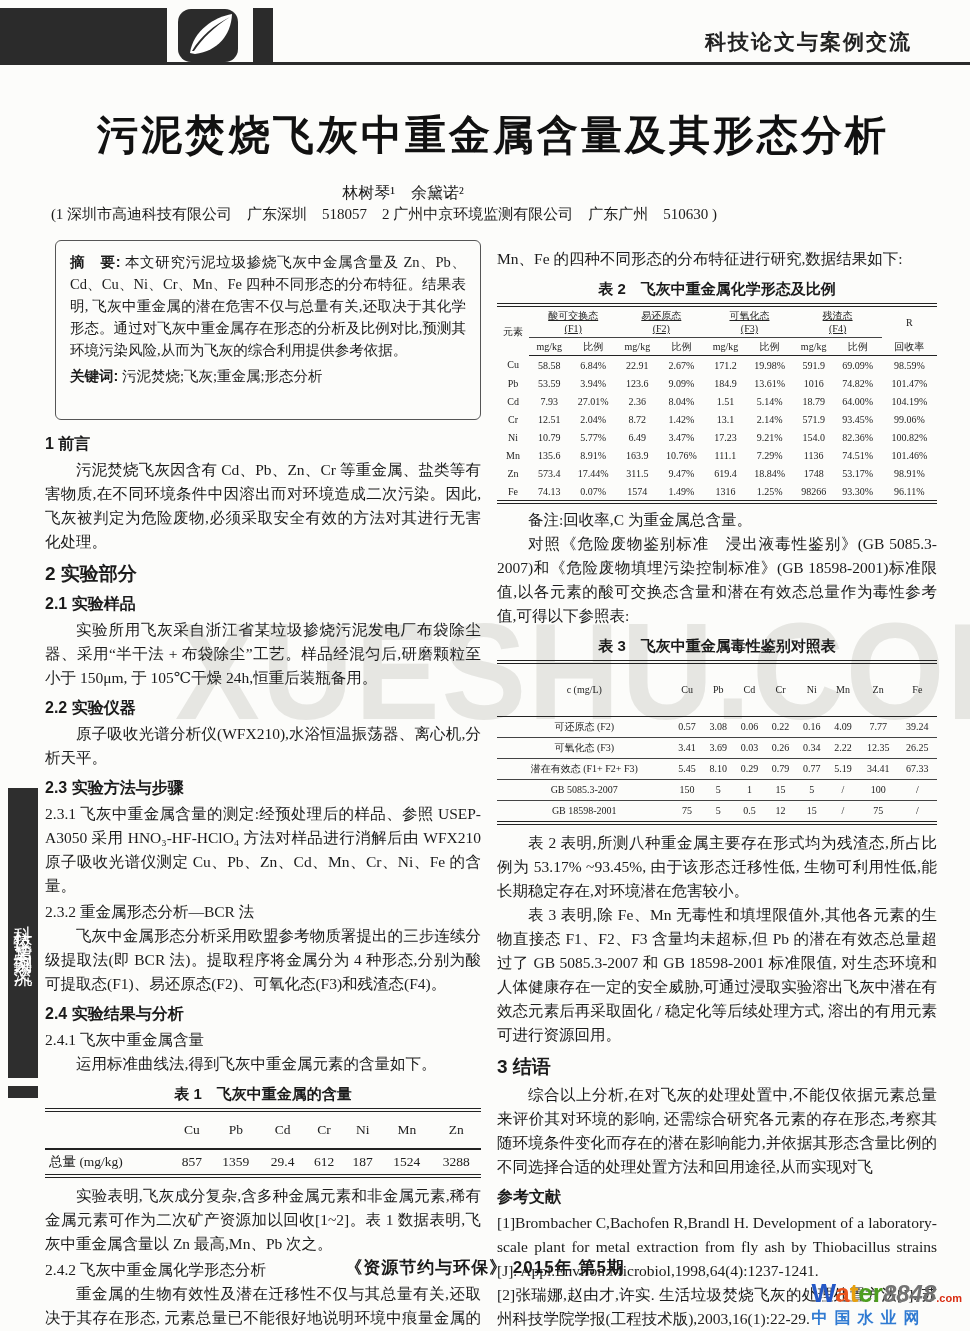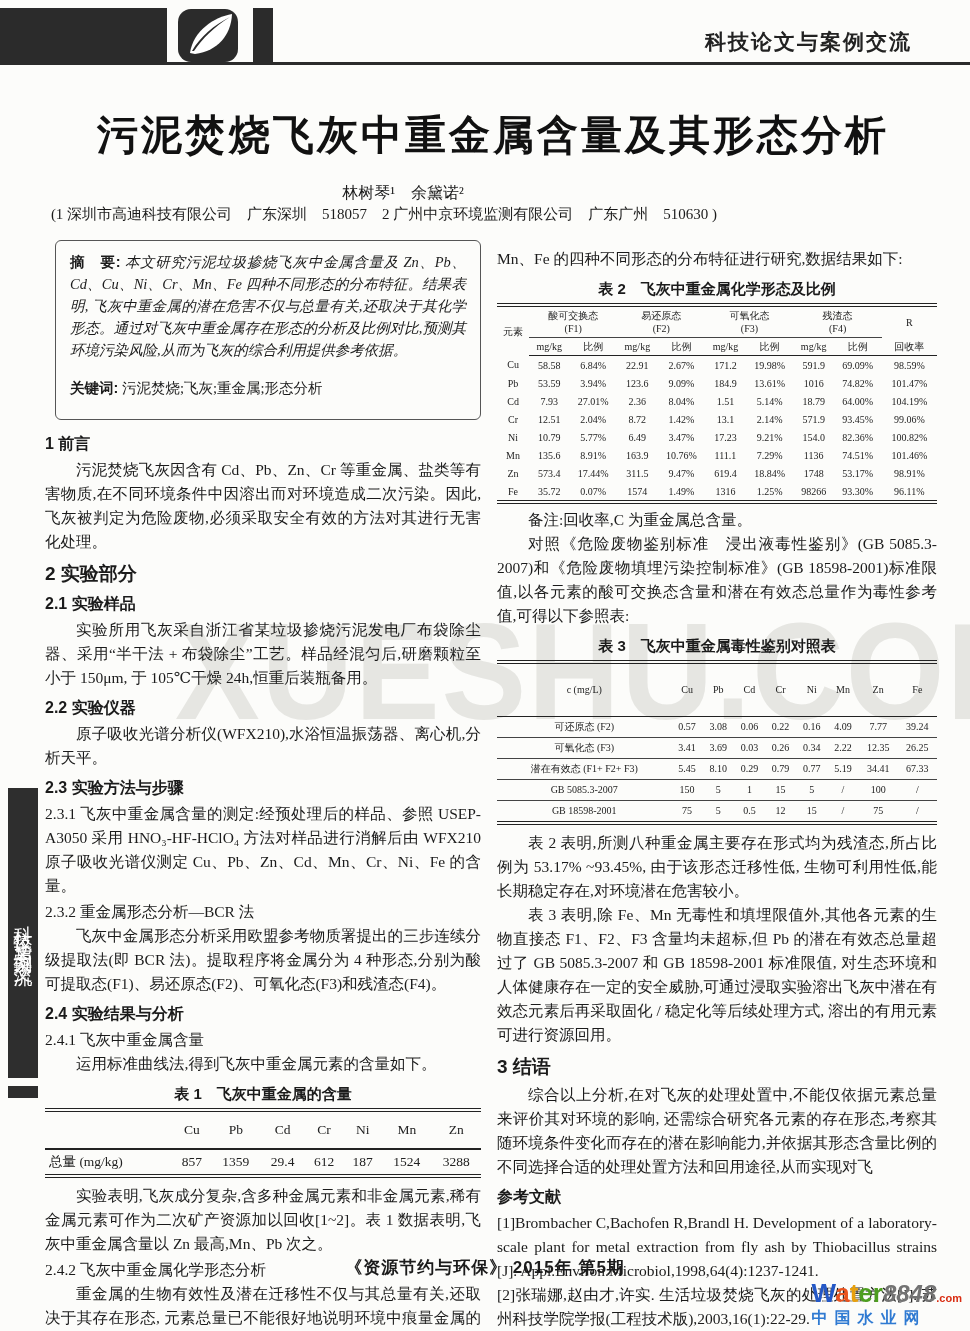--- a/index.html
+++ b/index.html
@@ -41,22 +41,22 @@
     position:absolute; left:55px; top:240px; width:426px; height:180px;
     border:1px solid #555; border-radius:6px; padding:10px 14px 8px 14px;
     font-size:14.5px; line-height:22px;
   }
   .abstract-box .crnr { position:absolute; width:14px; height:14px; border-color:#555; border-style:solid; border-width:0; }
   .c-tl { left:-4px; top:-4px; border-left-width:1px; border-top-width:1px; border-radius:8px 0 0 0; }
   .c-tr { right:-4px; top:-4px; border-right-width:1px; border-top-width:1px; border-radius:0 8px 0 0; }
   .c-bl { left:-4px; bottom:-4px; border-left-width:1px; border-bottom-width:1px; border-radius:0 0 0 8px; }
   .c-br { right:-4px; bottom:-4px; border-right-width:1px; border-bottom-width:1px; border-radius:0 0 8px 0; }
   .abstract-label, .kw-label { font-weight:bold; font-family:"Liberation Sans",sans-serif; }
-  .abstract-text { display:inline;font-style:italic; }
-  .kw-line { margin-top:16px; }
+  .abstract-text { display:inline; }
+  .kw-line { margin-top:4px; }
   
   .col-left  { position:absolute; left:45px;  top:426px; width:436px; font-size:15.5px; line-height:24px; }
   .col-right { position:absolute; left:497px; top:247px; width:440px; font-size:15.5px; line-height:24px; }
   .h-big   { font-family:"Liberation Sans",sans-serif; font-weight:bold; font-size:19px; margin:8px 0 4px 0; }
   .h-med   { font-family:"Liberation Sans",sans-serif; font-weight:bold; font-size:16px; margin:6px 0 2px 0; }
   .h-plain { font-size:15.5px; margin:2px 0 0 0; }
   .para { text-indent:2em; text-align:justify; }
   .para-noindent { text-align:justify; }
   .tbl-caption {
     text-align:center; font-family:"Liberation Sans",sans-serif;
@@ -68,21 +68,21 @@
   th, td { text-align:center; font-weight:normal; padding:3px 2px; }
   
   .t1 { font-size:13.5px; margin-bottom:6px; }
   .t1 thead th { border-bottom:2px solid #222; padding:6px 2px; }
   .t1 tbody td { padding:0 2px; }
   .t1 td:first-child { text-align:left; padding-left:4px; }
   
   .t2 { font-size:10px; line-height:13px; margin-bottom:4px; }
   .t2 th { padding:2px 1px; }
   .t2 td { padding:2.5px 1px; }
-  .t2 .grp { border-bottom:1px solid #444; }
+  .t2 .grp { border-bottom:1px solid #444;text-decoration:underline; }
   .t2 thead tr.sub th { border-bottom:1.5px solid #222; }
   
   .t3 { font-size:10px; line-height:12px; margin-bottom:6px; }
   .t3 th { border-bottom:1.5px solid #222; padding:20px 1px; }
   .t3 td { border-bottom:1px solid #444; padding:4px 1px; }
   .t3 tbody tr:last-child td { border-bottom:none; }
   
   .footer {
     position:absolute; left:0; top:1256px; width:970px; text-align:center;
     font-family:"Liberation Sans",sans-serif; font-weight:bold; font-size:17px; letter-spacing:1px;
@@ -293,21 +293,21 @@
               <td>311.5</td>
               <td>9.47%</td>
               <td>619.4</td>
               <td>18.84%</td>
               <td>1748</td>
               <td>53.17%</td>
               <td>98.91%</td>
             </tr>
             <tr>
               <td>Fe</td>
-              <td>35.72</td>
+              <td>74.13</td>
               <td>0.07%</td>
               <td>1574</td>
               <td>1.49%</td>
               <td>1316</td>
               <td>1.25%</td>
               <td>98266</td>
               <td>93.30%</td>
               <td>96.11%</td>
             </tr>
           </tbody>

